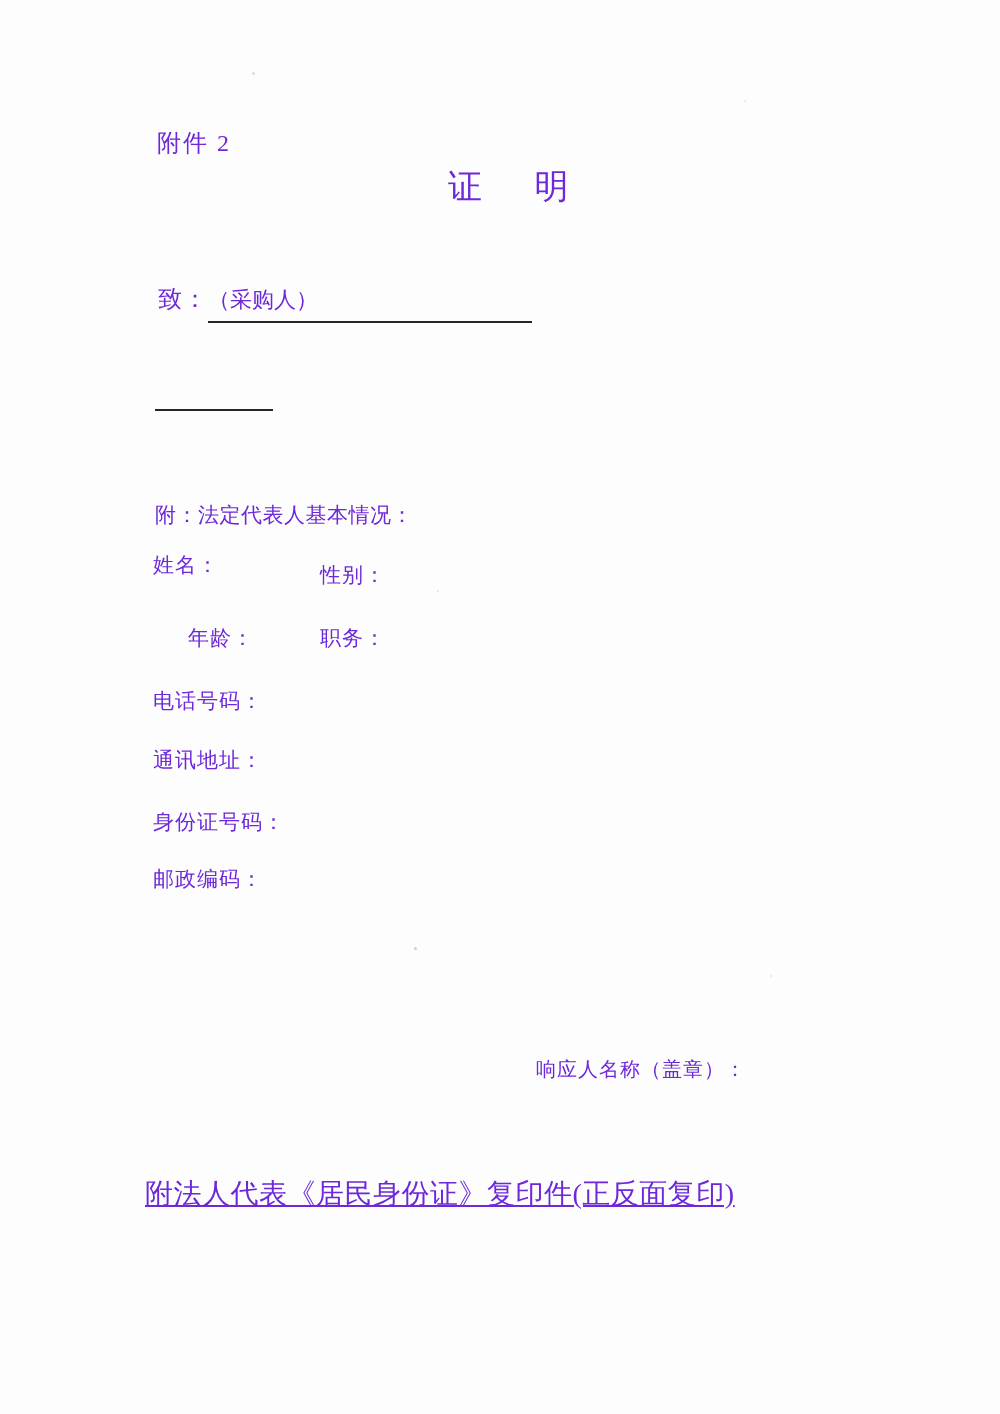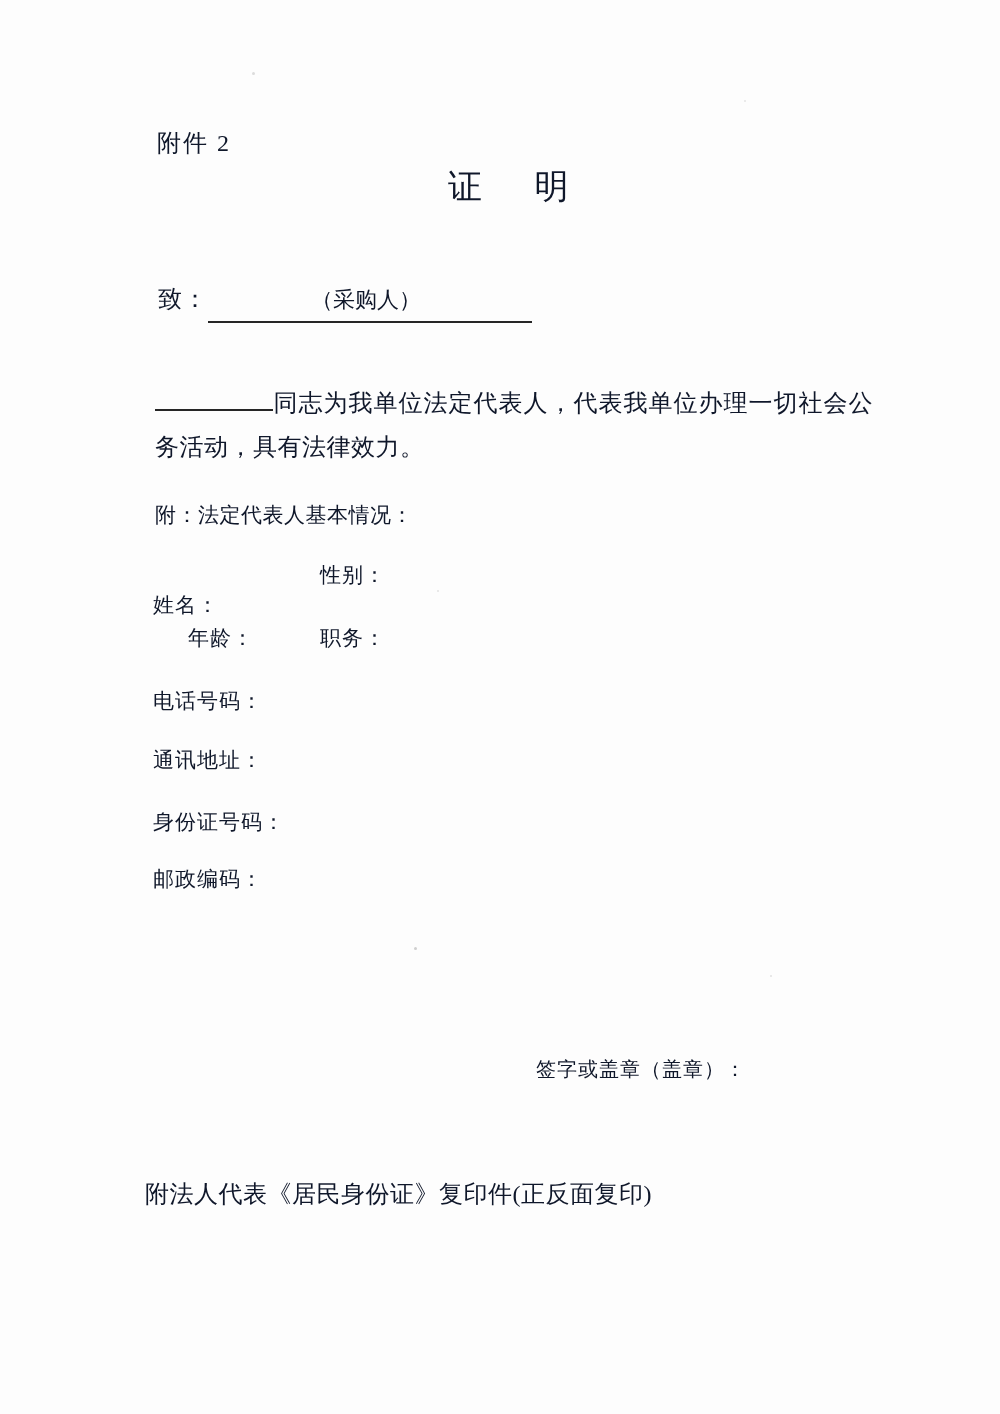--- a/index.html
+++ b/index.html
@@ -7,21 +7,21 @@
     padding: 0;
     background: #e8e8e8;
   }
   .page {
     position: relative;
     width: 1000px;
     height: 1414px;
     background: #fdfdfd;
     overflow: hidden;
     font-family: "Liberation Serif", "DejaVu Serif", serif;
-    color: #0f172a;
+    color: #6d28d9;
     margin: 0 auto;
   }
   .abs { position: absolute; }
 
   .attachment-label {
     left: 157px;
     top: 128px;
     font-size: 24px;
     line-height: 30px;
     letter-spacing: 2px;
@@ -41,21 +41,21 @@
     display: flex;
     align-items: baseline;
     font-size: 24px;
     line-height: 36px;
   }
   .to-prefix { letter-spacing: 1px; }
   .to-blank {
     display: inline-block;
     width: 316px;
     border-bottom: 2px solid #262626;
-    text-align: center;
+    text-align: left;
     padding: 0 8px 3px 0;
     font-size: 22px;
     margin-top: 12px;
   }
   .paragraph {
     left: 155px;
     top: 381px;
     width: 718px;
     font-size: 24px;
     line-height: 44px;
@@ -72,21 +72,21 @@
     top: 502px;
     font-size: 21px;
     line-height: 27px;
     letter-spacing: 0.5px;
   }
   .field-label {
     font-size: 21px;
     line-height: 27px;
     letter-spacing: 1px;
   }
-  .f-name   { left: 153px; top: 592px; }
+  .f-name   { left: 153px; top: 552px; }
   .f-gender { left: 320px; top: 562px; }
   .f-age    { left: 153px; top: 625px; margin-left: 35px; }
   .f-title  { left: 320px; top: 625px; }
   .f-id     { left: 153px; top: 688px; }
   .f-addr   { left: 153px; top: 747px; text-align: center; }
   .f-phone  { left: 153px; top: 809px; }
   .f-zip    { left: 153px; top: 866px; }
 
   .sig-line {
     right: 254px;
@@ -94,23 +94,24 @@
     line-height: 27px;
     letter-spacing: 1px;
     text-align: right;
   }
   .sig-respondent { top: 1056px; }
   .sig-legalrep   { top: 1119px; }
 
   .footer-note {
     left: 145px;
     top: 1178px;
-    font-size: 24px;
+    font-size: 28px;
     line-height: 32px;
     letter-spacing: 0.5px;
+    text-decoration: underline;
   }
 
   .speck {
     position: absolute;
     border-radius: 50%;
     background: #cfcfcf;
   }
   .speck.s1 { left: 252px; top: 72px;  width: 3px; height: 3px; background:#dcdcdc; }
   .speck.s2 { left: 744px; top: 100px; width: 2px; height: 2px; background:#e3e3e3; }
   .speck.s3 { left: 414px; top: 947px; width: 3px; height: 3px; }
@@ -127,35 +128,35 @@
   <div class="abs doc-title">证 明</div>
 
   <div class="abs to-line">
     <span class="to-prefix">致：</span>
     <span class="to-blank">
       <span>（采购人）</span>
     </span>
   </div>
 
   <div class="abs paragraph">
-    <span class="para-blank"></span><span>同志为我单位法定代表人，代表我单位办理一切社会公务活动，具有法律效力。</span>
+    <span class="para-blank"></span>
   </div>
 
   <div class="abs attachment-note">附：法定代表人基本情况：</div>
 
   <div class="abs field-label f-name">姓名：</div>
   <div class="abs field-label f-gender">性别：</div>
   <div class="abs field-label f-age">年龄：</div>
   <div class="abs field-label f-title">职务：</div>
   <div class="abs field-label f-id">电话号码：</div>
   <div class="abs field-label f-addr">通讯地址：</div>
   <div class="abs field-label f-phone">身份证号码：</div>
   <div class="abs field-label f-zip">邮政编码：</div>
 
-  <div class="abs sig-line sig-respondent">签字或盖章（盖章）：</div>
+  <div class="abs sig-line sig-respondent">响应人名称（盖章）：</div>
 
   <div class="abs footer-note">附法人代表《居民身份证》复印件(正反面复印)</div>
 
   <span class="speck s1"></span>
   <span class="speck s2"></span>
   <span class="speck s3"></span>
   <span class="speck s4"></span>
   <span class="speck s5"></span>
 
 </div>

